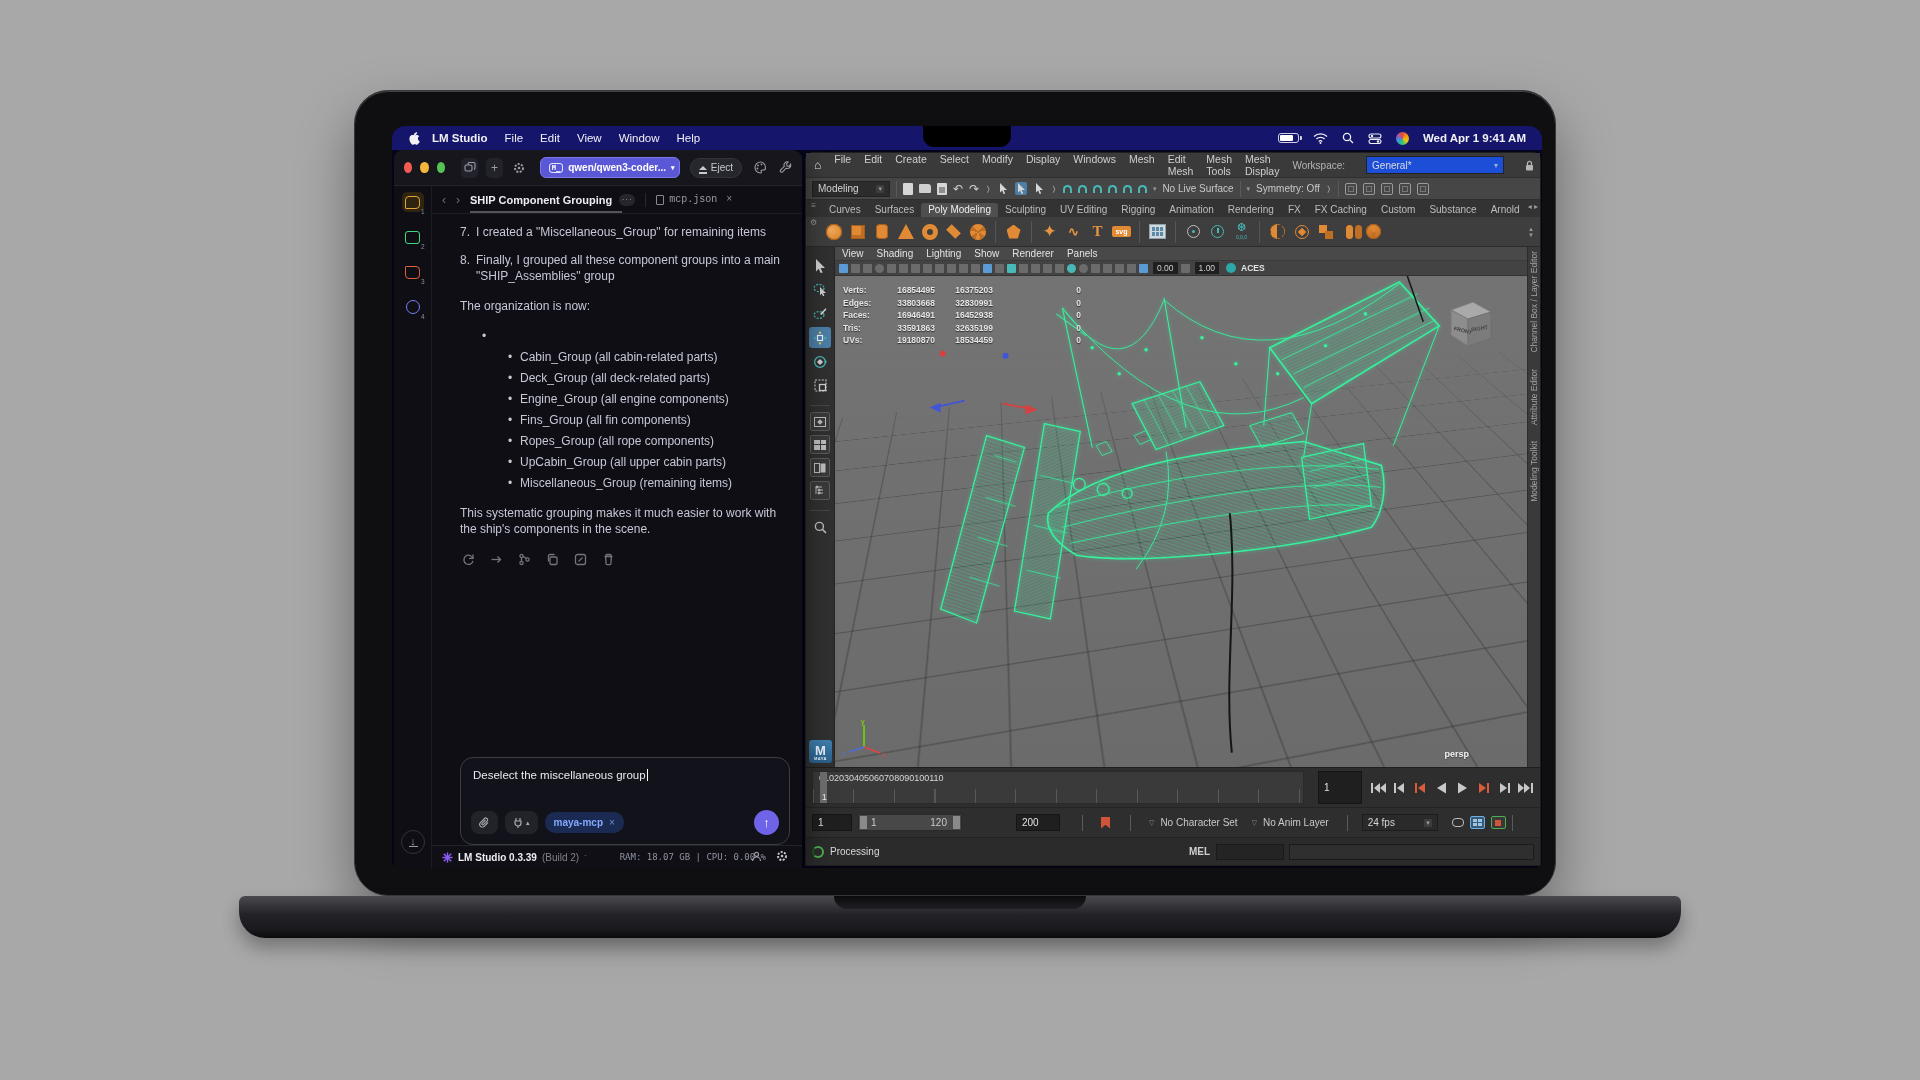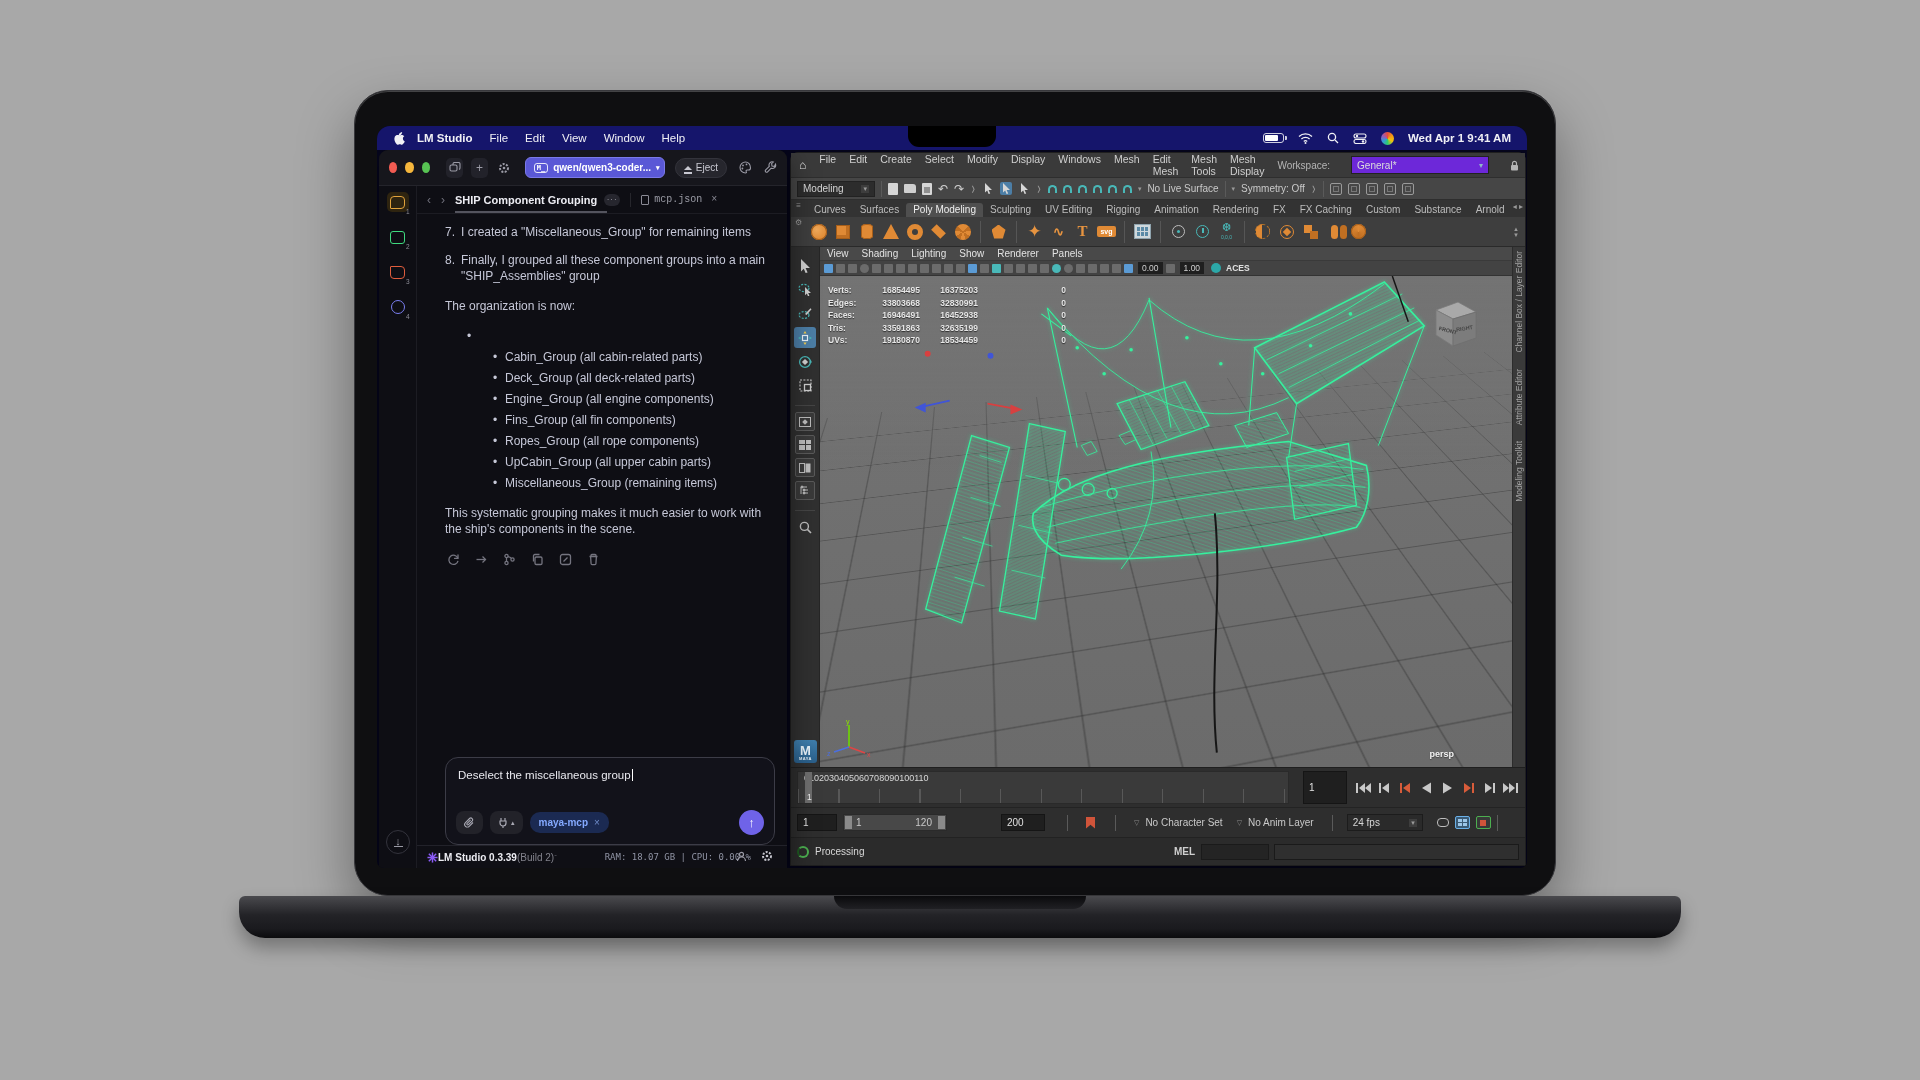--- a/index.html
+++ b/index.html
@@ -2,21 +2,21 @@
 <html><head>
 <meta charset="utf-8">
 <style>
   html,body{margin:0;padding:0;width:1920px;height:1080px;background:#a8a8a8;font-family:"Liberation Sans",sans-serif;overflow:hidden}
   *{box-sizing:border-box}
 
   
   #lid{position:absolute;left:354px;top:90px;width:1202px;height:806px;background:#0f0f11;
        border-radius:34px;border:1px solid #38383c;
        box-shadow:inset 0 1px 0 rgba(255,255,255,.22), 0 26px 55px rgba(0,0,0,.38)}
-  #screen{position:absolute;left:377px;top:126px;width:1150px;height:742px;background:#06061e;
+  #screen{position:absolute;left:392px;top:126px;width:1150px;height:742px;background:#06061e;
           border-radius:13px 13px 7px 7px;overflow:hidden}
   #notch{position:absolute;left:531px;top:0;width:88px;height:21px;background:#000;border-radius:0 0 11px 11px;z-index:60}
   #base{position:absolute;left:239px;top:896px;width:1442px;height:42px;
         background:linear-gradient(#4a4a4e,#232327 45%,#1a1a1e 78%,#0b0b0d);
         border-radius:6px 6px 26px 26px;box-shadow:0 10px 18px rgba(0,0,0,.30)}
   #base .scoop{position:absolute;left:50%;transform:translateX(-50%);top:0;width:252px;height:13px;
         background:linear-gradient(#0a0a0c,#202024);border-radius:0 0 16px 16px}
 
   
   #mbar{position:absolute;left:0;top:0;width:100%;height:24px;background:#15156b;display:flex;align-items:center;
@@ -80,41 +80,41 @@
 
   #inputbox{flex:0 0 88px;margin:8px 12px 0 28px;border:1px solid #3c3c47;border-radius:13px;background:#12121a;position:relative;padding:11px 12px}
   #inputtext{color:#e8e8ee;font-size:11.5px}
   .caret{display:inline-block;width:1px;height:12px;background:#fff;vertical-align:-2px;margin-left:1px}
   #inputrow{position:absolute;left:10px;right:10px;bottom:9px;display:flex;align-items:center;gap:7px}
   .inbtn{height:23px;background:#222229;border-radius:8px;color:#a9a9b4;display:flex;align-items:center;justify-content:center;padding:0 8px;font-size:11px;gap:3px}
   #mcppill{height:21px;background:#1b2a52;border-radius:10px;color:#84a9ff;font-size:10px;font-weight:bold;display:flex;align-items:center;padding:0 9px;gap:6px}
   #mcppill .x{color:#6f8cc9;font-weight:normal}
   #sendbtn{margin-left:auto;width:25px;height:25px;border-radius:50%;background:#6f63e8;color:#fff;display:flex;align-items:center;justify-content:center;font-size:13px}
 
-  #lmstatus{flex:0 0 23px;border-top:1px solid #22222a;background:#0f0f15;display:flex;align-items:center;padding:0 10px;}
+  #lmstatus{flex:0 0 23px;border-top:1px solid #22222a;background:#0f0f15;display:flex;align-items:center;padding:0 10px;gap:5px}
   #lmlogo{width:11px;height:11px}
   #lmstatus .app{color:#ececf2;font-size:10px;font-weight:bold}
   #lmstatus .build{color:#82828c;font-size:10px}
   #lmstatus .chv{color:#5f5f68;font-size:8px}
   #lmstatus .stats{margin-left:auto;font-family:"DejaVu Sans Mono",monospace;font-size:9px;color:#8f93a3;margin-right:26px}
   #lmstatus .uic{color:#9a9aa5;font-size:11px;position:absolute;right:40px}
   #lmstatus .gic{color:#c5c5cd;font-size:12px;position:absolute;right:14px}
 
   
   #mywin{position:absolute;left:413px;top:26px;width:736px;height:714px;background:#3c3c3c;border-radius:8px 8px 0 0;
          display:flex;flex-direction:column;box-shadow:0 10px 30px rgba(0,0,0,.5);z-index:10;border:1px solid #1f1f1f}
   #mytitle{flex:0 0 20px;background:#3f3f3f;border-radius:8px 8px 0 0;display:flex;align-items:center;padding:0 8px;border-bottom:1px solid #2a2a2a}
   .mtl{width:9px;height:9px;border-radius:50%;background:#6c6c6c;margin-right:7px}
   #mytitle .t{color:#b9b9b9;font-size:10px;font-weight:bold;white-space:nowrap;overflow:hidden;margin:0 auto;display:flex;align-items:center;gap:5px}
   .docw{width:8px;height:10px;background:#c9c9c9;border-radius:1px}
 
   #mymenu{flex:0 0 20px;background:#3a3a3a;display:flex;align-items:center;padding:0 8px;gap:13px;color:#cfcfcf;font-size:10.5px;border-bottom:1px solid #2e2e2e}
   #mymenu .home{color:#e0e0e0;font-size:12px}
   #mymenu .wsp{margin-left:auto;display:flex;align-items:center;gap:21px;color:#b5b5b5;font-size:10px}
-  #wsfield{width:138px;height:15px;background:#6d28d9;border:1px solid #222;color:#dcdcdc;font-size:10px;display:flex;align-items:center;padding:8px 5px}
+  #wsfield{width:138px;height:15px;background:#1d4ed8;border:1px solid #222;color:#dcdcdc;font-size:10px;display:flex;align-items:center;padding:8px 5px}
   #wsfield .dd{margin-left:auto;color:#8fb6c9;font-size:8px}
 
   #mytools{flex:0 0 22px;background:#464646;display:flex;align-items:center;padding:0 6px;gap:6px;border-bottom:1px solid #2e2e2e}
   #modesel{width:78px;height:16px;background:#2c2c2c;border:1px solid #222;color:#d5d5d5;font-size:10px;display:flex;align-items:center;padding:0 5px}
   #modesel .dd{margin-left:auto;font-size:7px;color:#9a9a9a;background:#3d3d3d;padding:0 2px}
   .tdiv{width:1px;height:16px;background:#5a5a5a}
   .tglyph{color:#d0d0d0;font-size:12px;line-height:12px}
   .docico{width:10px;height:12px;background:#d6d6d6;border-radius:1px;position:relative}
   .docico.folder{width:12px;height:9px;background:#cfcfcf;border-radius:1px 3px 1px 1px}
   .docico.save::after{content:"";position:absolute;left:2px;top:4px;width:6px;height:6px;background:#8f8f8f}

